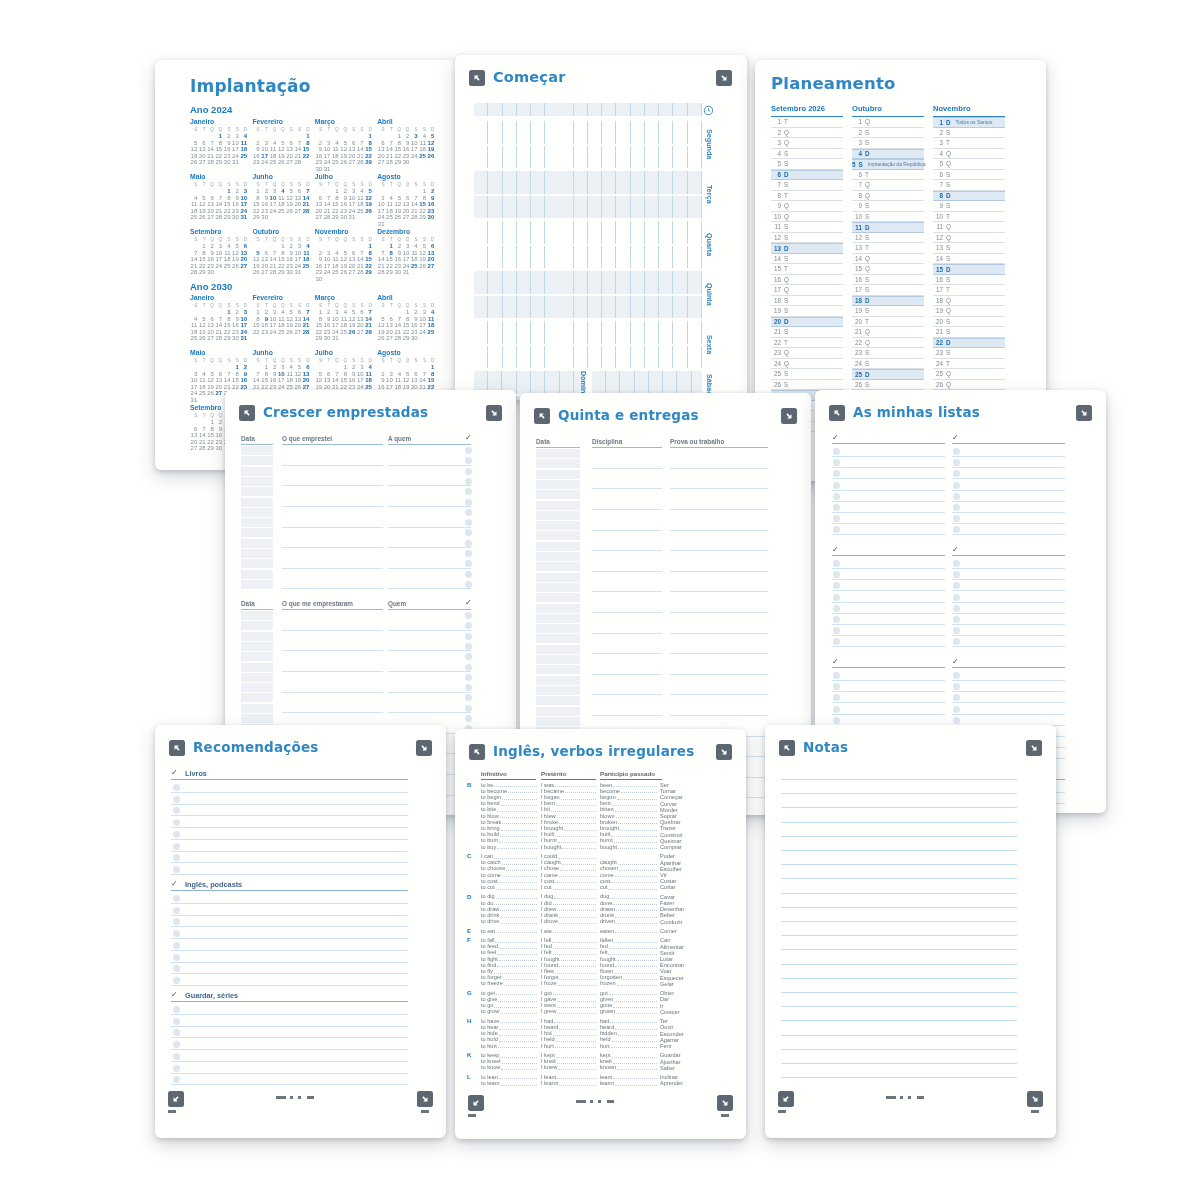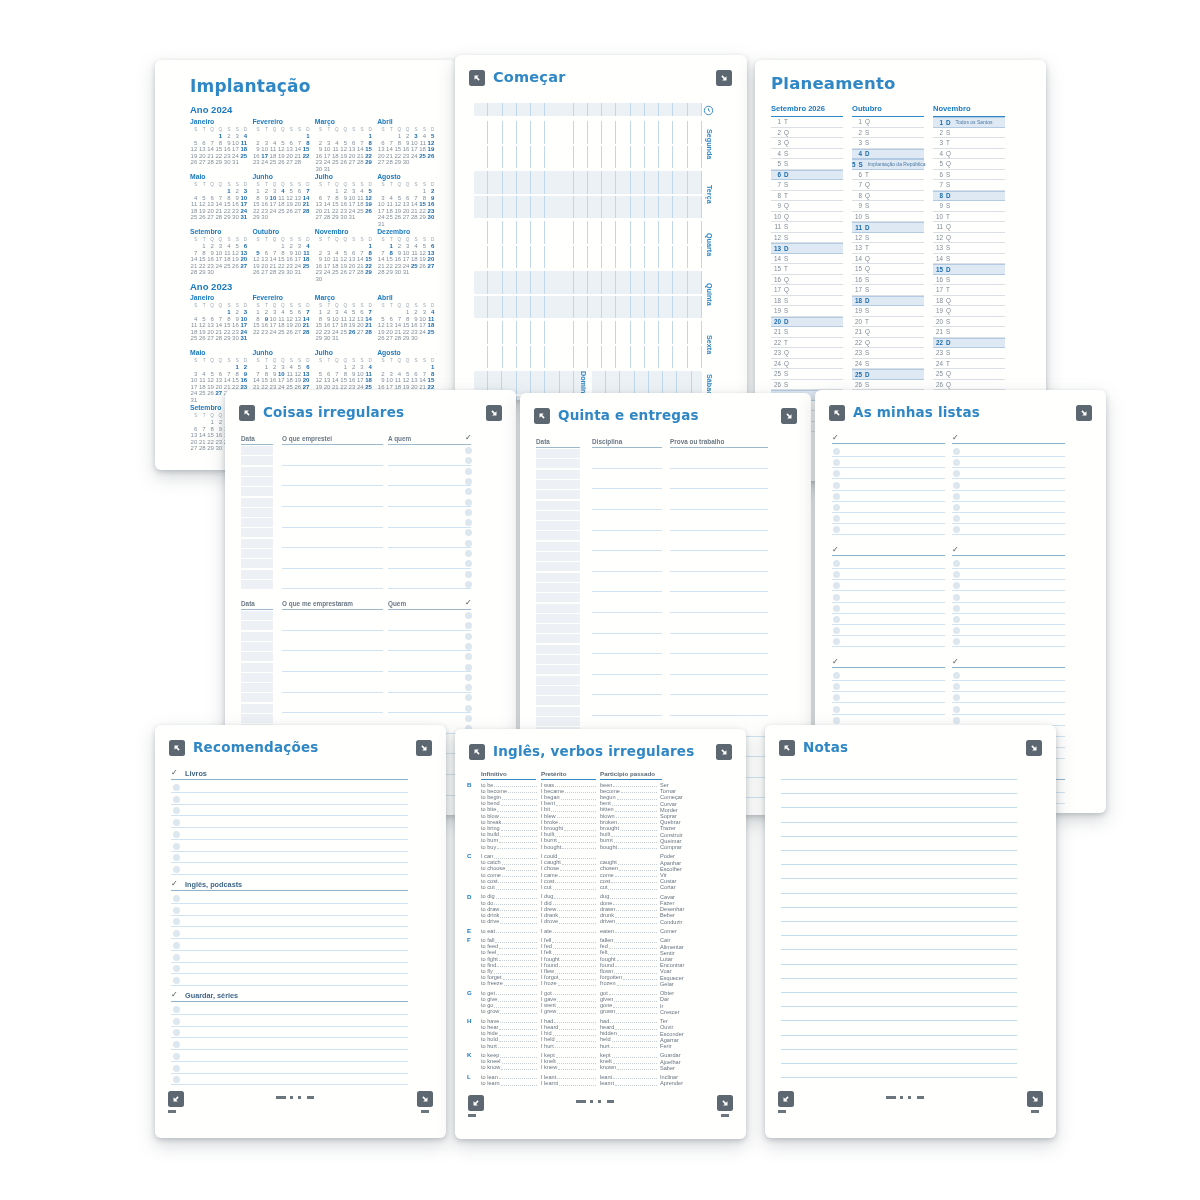--- a/index.html
+++ b/index.html
@@ -634,21 +634,21 @@
           <div>24</div>
           <div class="b">25</div>
           <div>26</div>
           <div class="b">27</div>
           <div>28</div>
           <div>29</div>
           <div>30</div>
           <div>31</div>
         </div>
       </div>
-      <div class="year-label" style="left: 35px; top: 221px;">Ano 2023</div>
+      <div class="year-label" style="left: 35px; top: 221px;">Ano 2030</div>
       <div class="cal-month" style="left: 35px; top: 234px;">
         <div class="cal-name">Janeiro</div>
         <div class="cal-wd">
           <span>S</span>
           <span>T</span>
           <span>Q</span>
           <span>Q</span>
           <span>S</span>
           <span>S</span>
           <span>D</span>
@@ -1487,21 +1487,21 @@
           <div class="w">D</div>
         </div>
         <div class="pl-row">
           <div class="n">30</div>
           <div class="w">S</div>
         </div>
       </div>
     </section>
 
   <section class="page" style="left:225px;top:390px;width:291px;height:425px;z-index:2;">
-    <div class="ptitle" style="left:38px;top:14px;font-size:13.5px">Coisas irregulares</div>
+    <div class="ptitle" style="left:38px;top:14px;font-size:13.5px">Crescer emprestadas</div>
   <div class="cicon" style="left: 14px; top: 15px;">
         <svg viewBox="0 0 12 12" style="transform:rotate(0deg)">
           <path fill="#fff" d="M3 3 H8.2 L6.3 4.9 L9.2 7.8 L7.8 9.2 L4.9 6.3 L3 8.2 Z"></path>
         </svg>
       </div>
       <div class="cicon" style="left: 261px; top: 15px;">
         <svg viewBox="0 0 12 12" style="transform:rotate(180deg)">
           <path fill="#fff" d="M3 3 H8.2 L6.3 4.9 L9.2 7.8 L7.8 9.2 L4.9 6.3 L3 8.2 Z"></path>
         </svg>
       </div>

